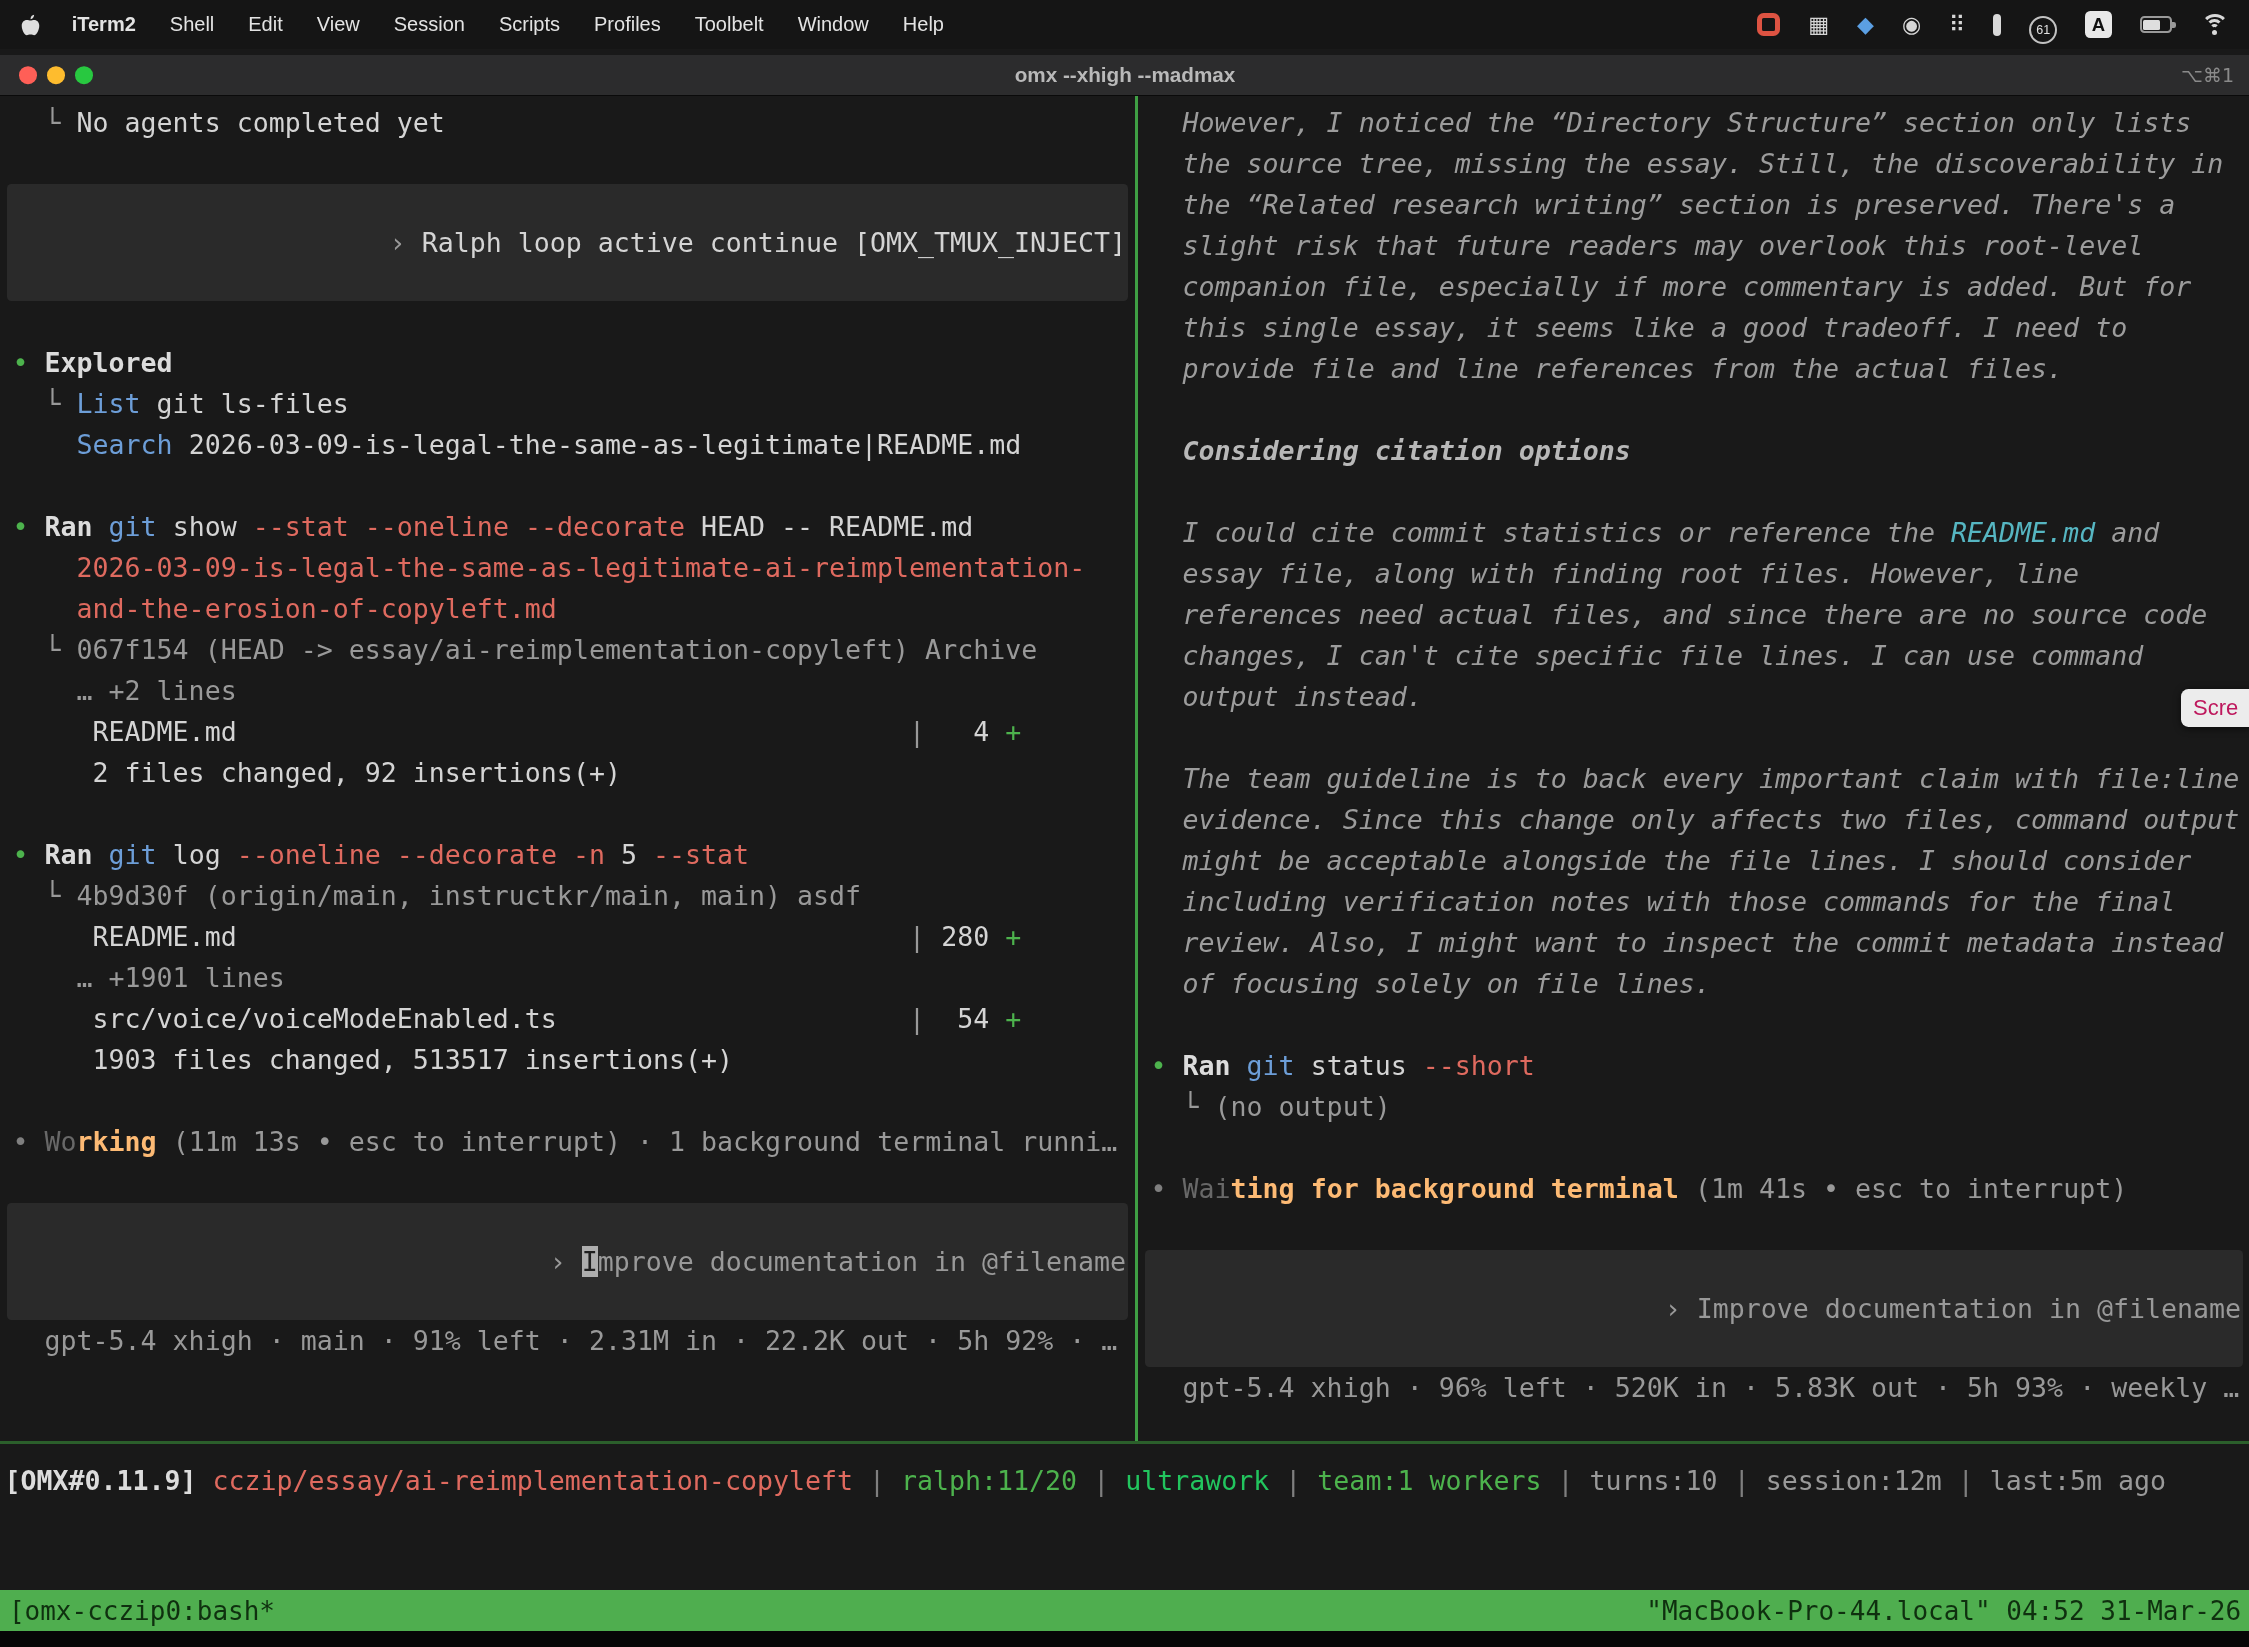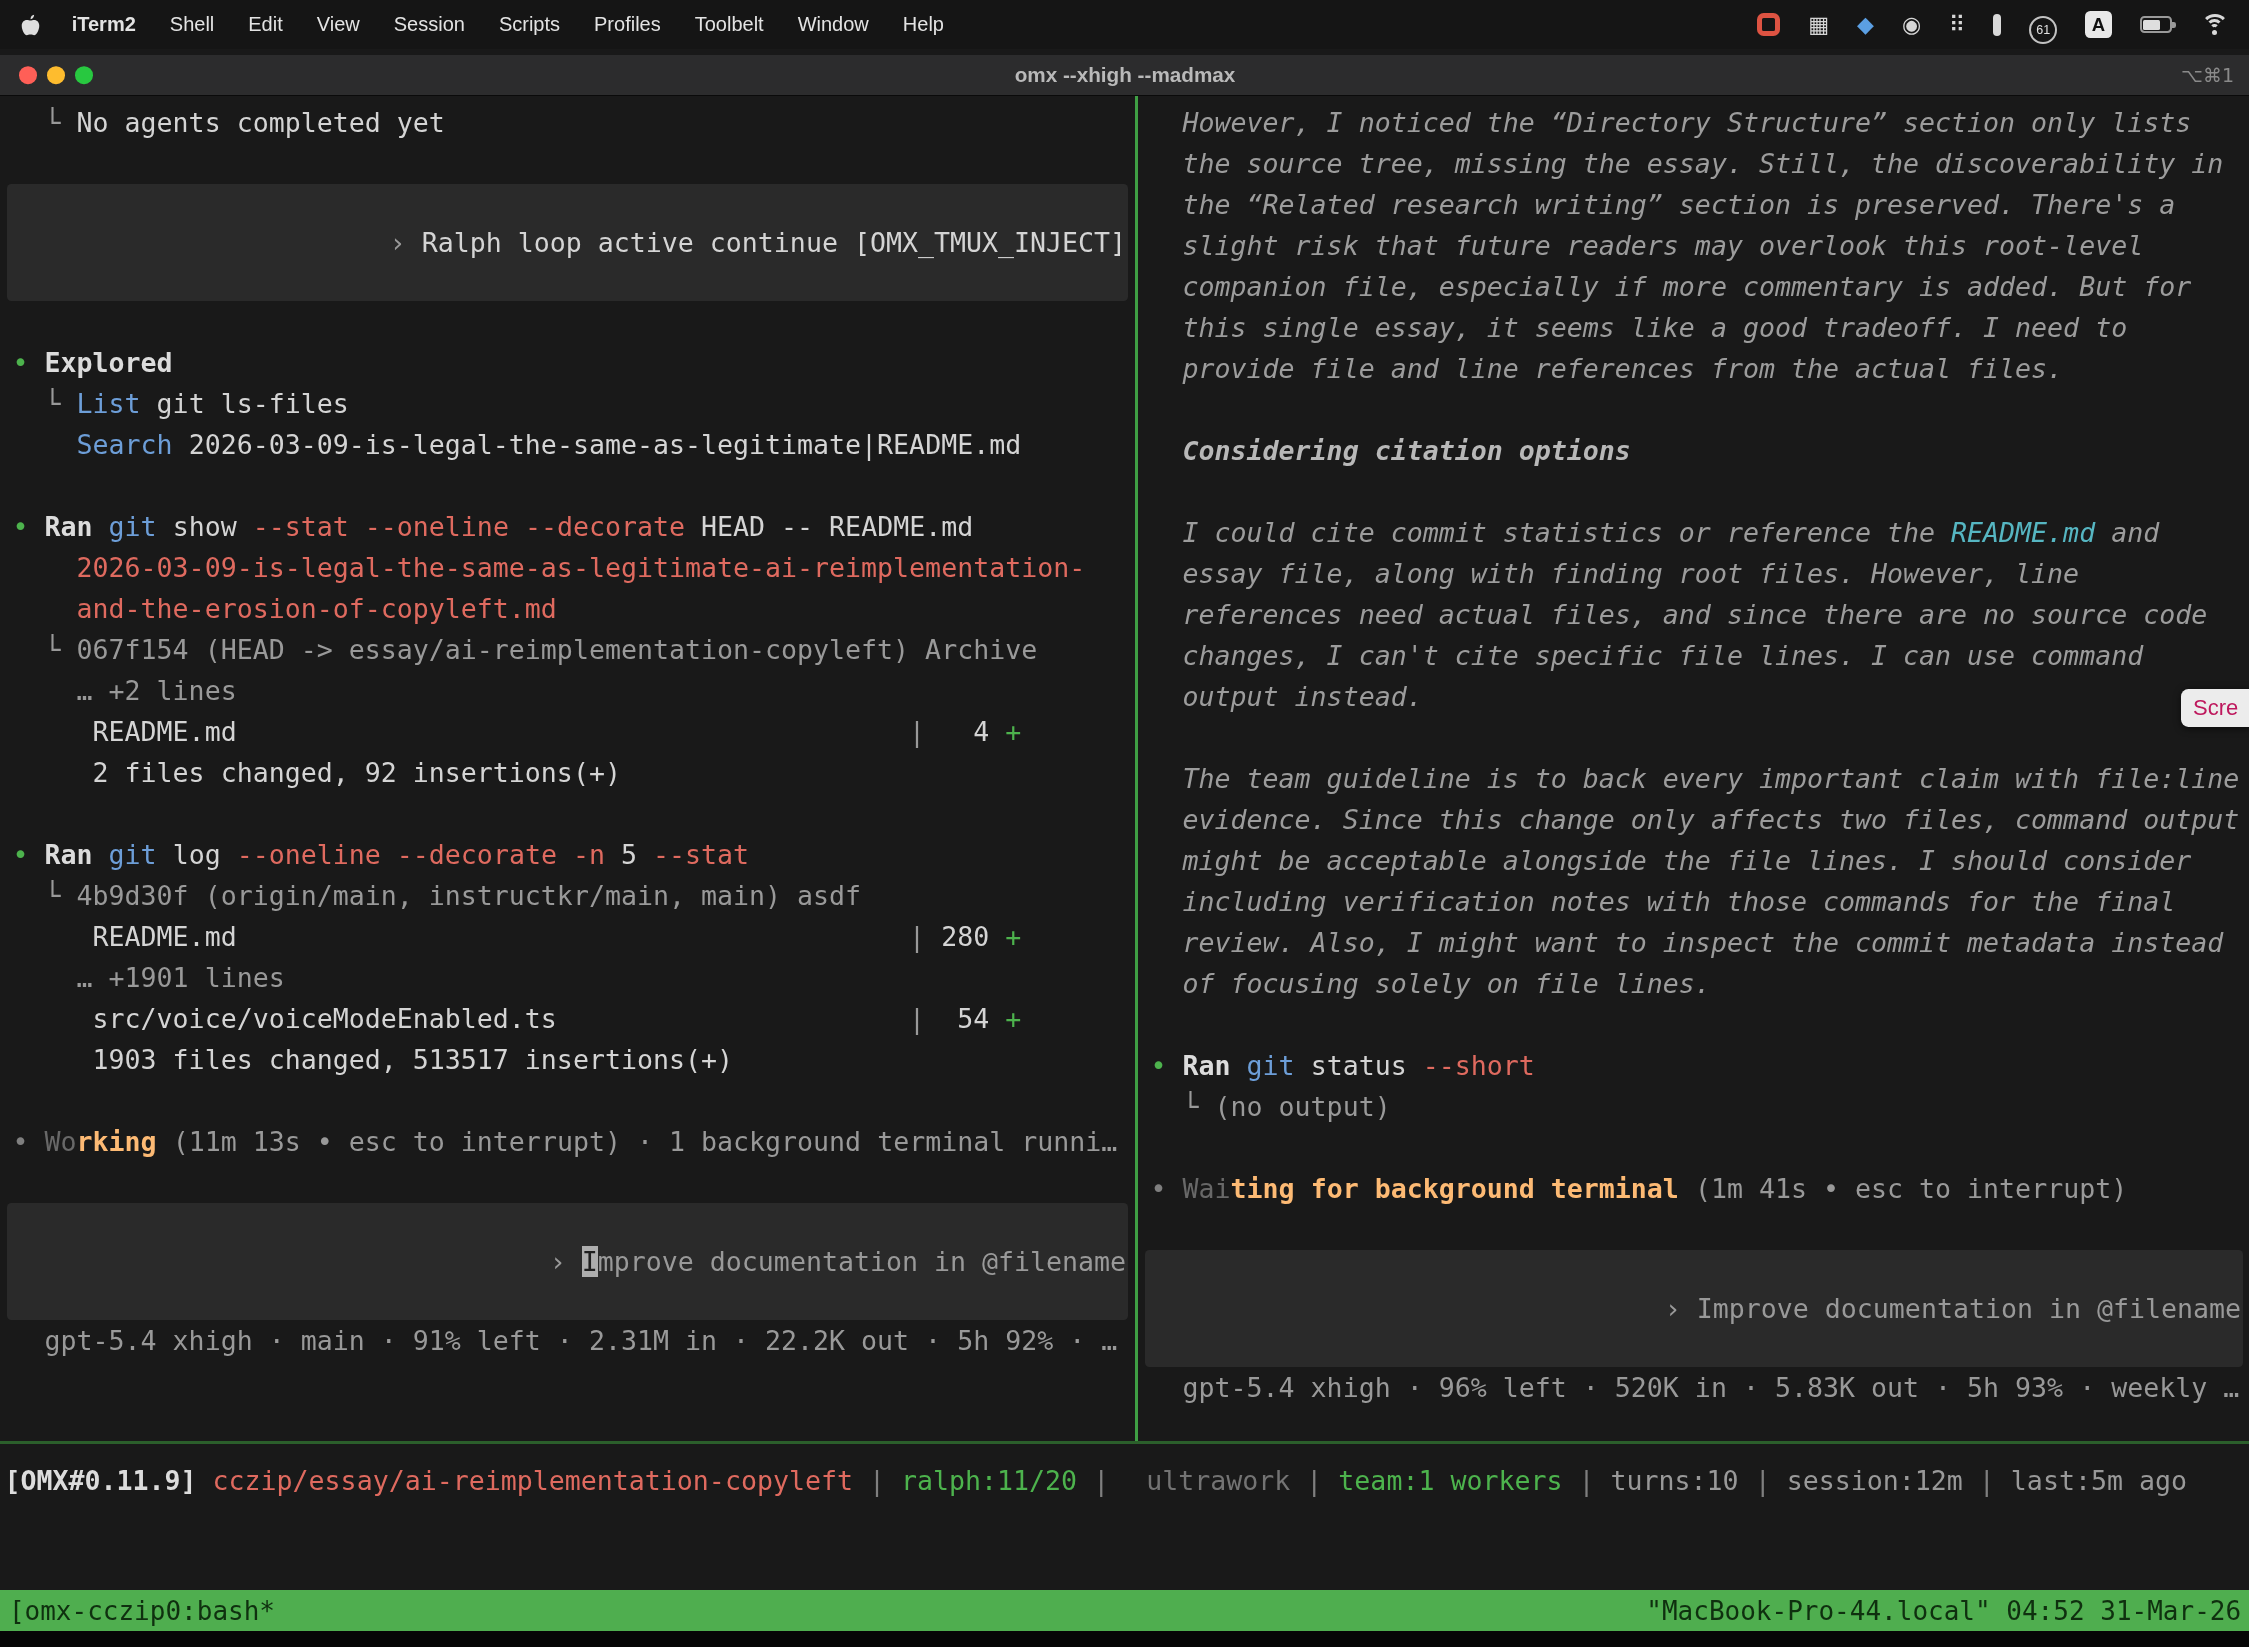--- a/index.html
+++ b/index.html
@@ -58,21 +58,21 @@
   .t-box .t-line { padding-left:7.4px; }
 
   .s-fg    { color:#d4d4d4; }
   .s-b     { color:#dcdcdc; font-weight:bold; }
   .s-dim   { color:#999999; }
   .s-dim2  { color:#7f7f7f; }
   .s-dim3  { color:#686868; }
   .s-green { color:#4db34d; }
   .s-blue  { color:#6d9ed8; }
   .s-red   { color:#df6a5f; }
-  .s-pink  { color:#737373;margin-left:21px; }
+  .s-pink  { color:#22c55e; }
   .s-it    { color:#9c9c9c; font-style:italic; }
   .s-itb   { color:#b8b8b8; font-style:italic; font-weight:bold; }
   .s-itcyan{ color:#56b6c2; font-style:italic; }
   .s-wsh   { color:#fdba74; font-weight:bold; }
   .s-cursor{ background:#adadad; color:#1f1f1f; }
 
   
   .edge-tooltip { position:absolute; top:689px; right:0; height:38px; line-height:38px; padding:0 11.8px;
                   background:#ececec; color:#be185d; font-family:"Liberation Sans",sans-serif; font-size:22px;
                   border-radius:7.4px 0 0 7.4px; box-shadow:0 1.5px 7.4px rgba(0,0,0,.55); }

